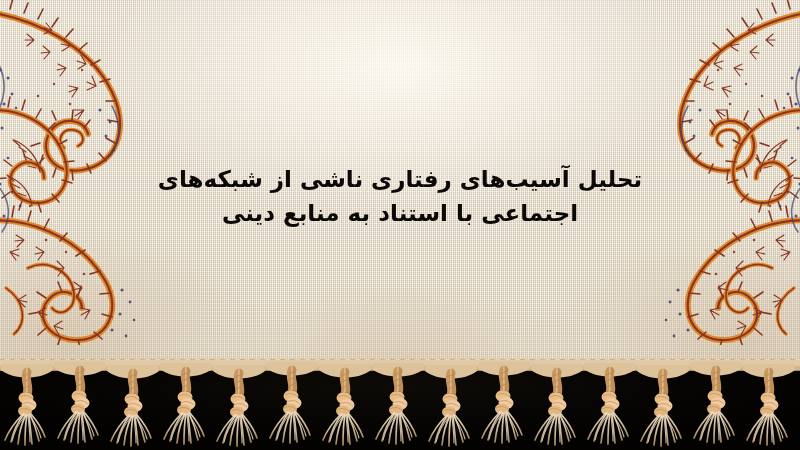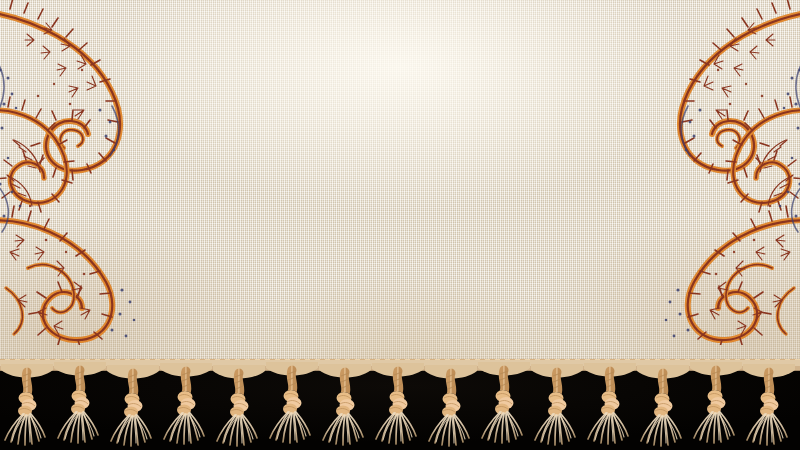--- a/index.html
+++ b/index.html
@@ -358,20 +358,24 @@
         <circle cx="76" cy="104" r="1.3"></circle>
           <circle cx="88" cy="70" r="1.2"></circle>
         <circle cx="52" cy="240" r="1.3"></circle>
           <circle cx="72" cy="252" r="1.2"></circle>
         <circle cx="90" cy="274" r="1.3"></circle>
           <circle cx="36" cy="206" r="1.2"></circle>
       </g>
     </svg>
   </div>
 
+  <div class="title-block">
+    <div class="title-line">تحلیل آسیب‌های رفتاری ناشی از شبکه‌های</div>
+    <div class="title-line">اجتماعی با استناد به منابع دینی</div>
+  </div>
 
   <div class="black-base"></div>
 
   <div class="fringe">
     <svg viewBox="0 0 800 90" xmlns="http://www.w3.org/2000/svg">
       <defs>
         <linearGradient id="cordG" x1="0" y1="0" x2="1" y2="0">
           <stop offset="0%" stop-color="#c99860"></stop>
           <stop offset="45%" stop-color="#f3d5ab"></stop>
           <stop offset="100%" stop-color="#c08f58"></stop>

